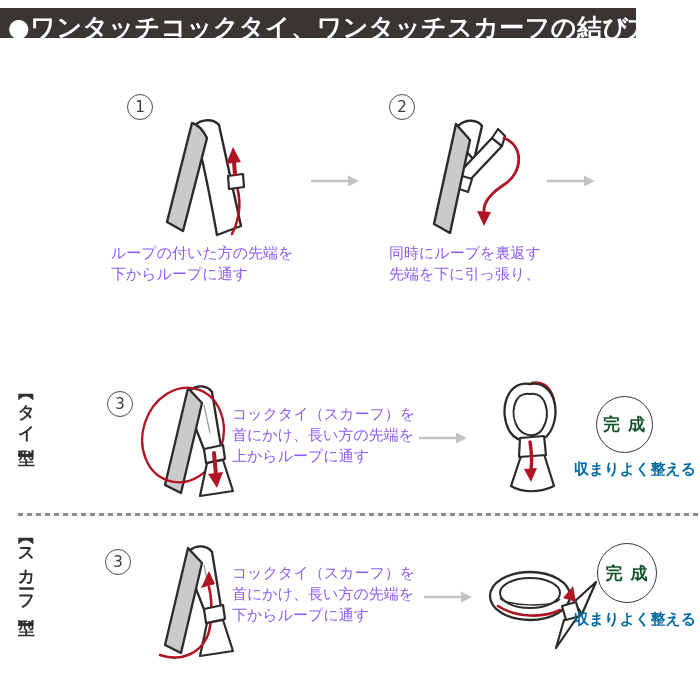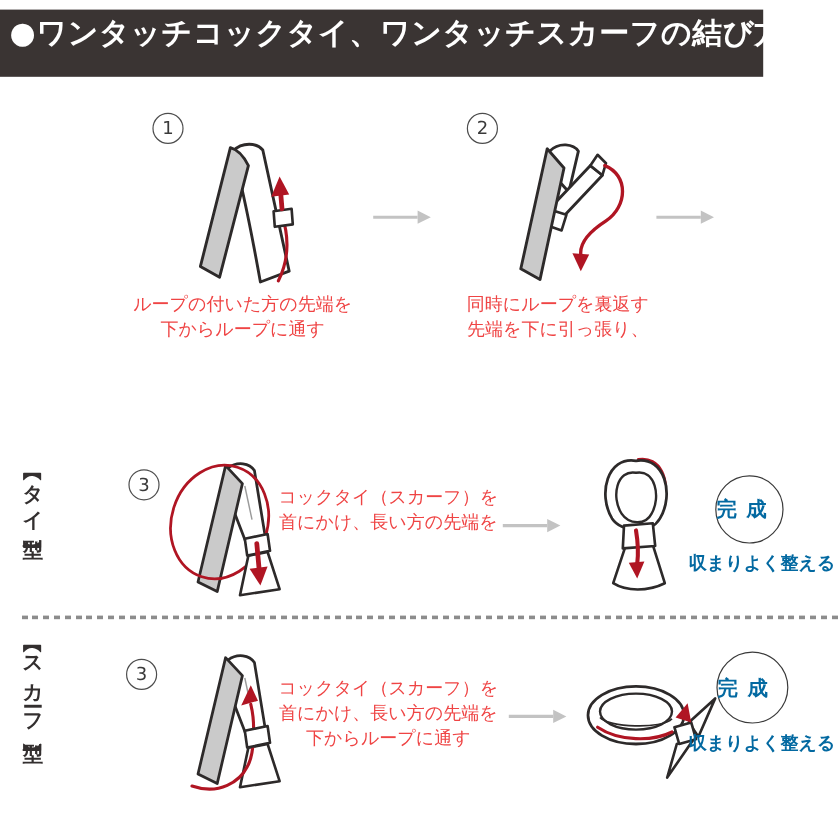--- a/index.html
+++ b/index.html
@@ -1,44 +1,44 @@
 <!DOCTYPE html>
 <html><head>
 <meta charset="utf-8">
 <style>
   html,body { margin:0; padding:0; background:#ffffff; }
   body { width:700px; height:700px; font-family:"DejaVu Sans","Liberation Sans",sans-serif; }
   .canvas { position:relative; width:700px; height:700px; background:#ffffff; overflow:hidden; }
   .abs { position:absolute; }
 
   .title-bar {
-    left:0; top:8px; width:628px; height:56px;
+    left:0; top:8px; width:628px; height:30px;
     background:#3a3433; color:#ffffff;
     font-weight:bold; font-size:25px; line-height:40px;
     padding-left:8px; letter-spacing:0.5px; white-space:nowrap;
   }
 
   .badge {
     width:26px; height:26px; box-sizing:border-box;
     border:1.6px solid #4d4d4d; border-radius:50%;
     display:flex; align-items:center; justify-content:center;
     font-size:15px; color:#3a3a3a; background:#fff;
   }
 
-  .caption { font-size:15px; line-height:21px; color:#ef4444; font-weight:500; white-space:nowrap;text-align:center; }
+  .caption { font-size:15px; line-height:21px; color:#8b5cf6; font-weight:500; white-space:nowrap; }
 
   .vlabel {
     writing-mode:vertical-rl; font-size:17px; font-weight:bold;
     color:#332f2f; letter-spacing:3px; white-space:nowrap;
   }
 
   .kansei {
     box-sizing:border-box; border:1.6px solid #3a3a3a; border-radius:50%;
-    display:flex; align-items:center; justify-content:flex-start;
-    font-weight:bold; font-size:17px; color:#0369a1; background:#fff;
+    display:flex; align-items:center; justify-content:center;
+    font-weight:bold; font-size:17px; color:#14532d; background:#fff;
     letter-spacing:1px;
   }
 
   .note { font-size:15px; font-weight:600; color:#0369a1; white-space:nowrap; }
 
   .divider {
     height:3px;
     background:repeating-linear-gradient(90deg,#8c8c8c 0 5px,transparent 5px 9px);
   }
 
@@ -113,20 +113,21 @@
     <ellipse cx="45" cy="52" rx="40" ry="48" transform="rotate(18 45 52)" fill="none" stroke="#b01523" stroke-width="2.3"></ellipse>
     <path d="M69,80 L85,77 L95,108 L62,113 Z" fill="#ffffff" stroke="#2d2a2a" stroke-width="2.2" stroke-linejoin="round"></path>
     <polygon points="66,66 85,62 87,76 68,80" fill="#ffffff" stroke="#2d2a2a" stroke-width="2.2" stroke-linejoin="round"></polygon>
     <path d="M76,70 L78,92" fill="none" stroke="#b01523" stroke-width="4" stroke-linecap="round"></path>
     <polygon points="70,91 85,89 79,105" fill="#b01523"></polygon>
   </svg>
 
   <div class="abs caption" style="left:232px; top:404px;">
     <div>コックタイ（スカーフ）を</div>
     <div>首にかけ、長い方の先端を</div>
+    <div>上からループに通す</div>
   </div>
 
   <svg class="abs" style="left:418px; top:431px;" width="50" height="14" viewBox="0 0 50 14">
     <line x1="1" y1="7" x2="38" y2="7" stroke="#c3c3c3" stroke-width="2.6"></line>
     <polygon points="38,1.5 49,7 38,12.5" fill="#c3c3c3"></polygon>
   </svg>
 
   <svg class="abs" style="left:492px; top:378px;" width="80" height="125" viewBox="0 0 80 125">
     <path d="M40,5 C58,2 67,22 60,42" fill="none" stroke="#b01523" stroke-width="2.6" stroke-linecap="round"></path>
     <path d="M38,6 C14,2 6,34 18,54 C26,66 50,68 58,54 C70,34 62,2 38,6 Z" fill="#ffffff" stroke="#2d2a2a" stroke-width="2.3" stroke-linejoin="round"></path>

